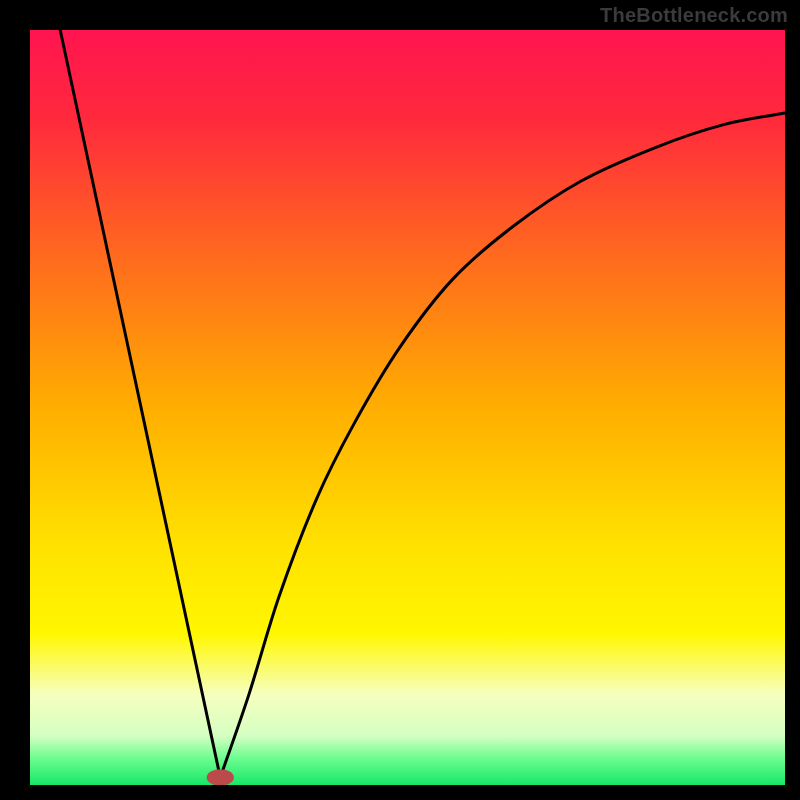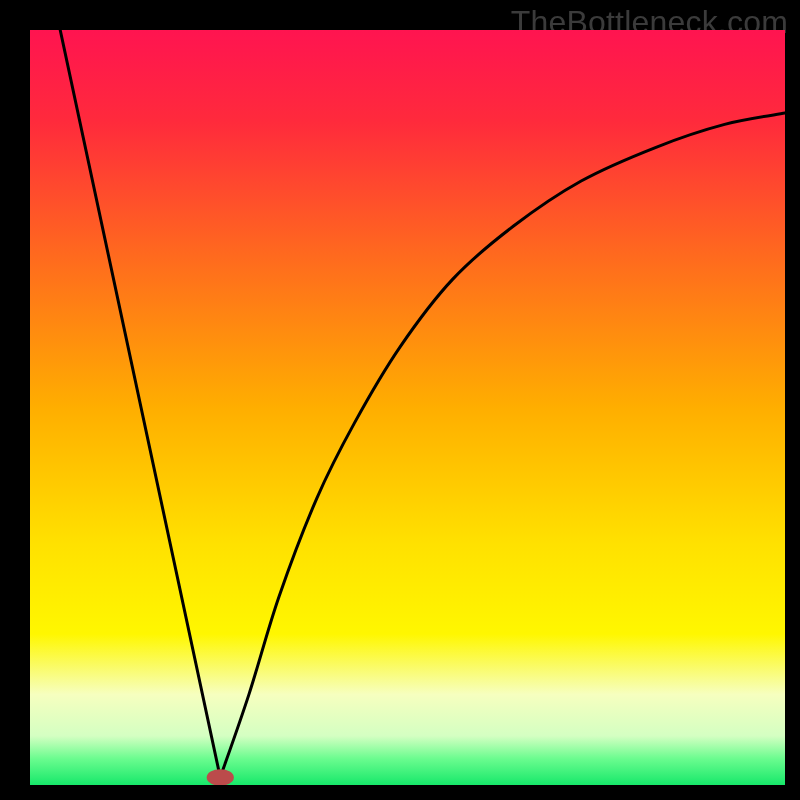--- a/index.html
+++ b/index.html
@@ -15,22 +15,22 @@
     position: relative;
     width: 800px;
     height: 800px;
     background: #000;
   }
   .watermark {
     position: absolute;
     top: 4px;
     right: 12px;
     color: #3b3b3b;
-    font-size: 32px;
-    font-weight: 400;
+    font-size: 20px;
+    font-weight: 700;
     letter-spacing: 0.2px;
     user-select: none;
   }
   .plot {
     position: absolute;
     left: 30px;
     top: 30px;
     width: 755px;
     height: 755px;
   }

